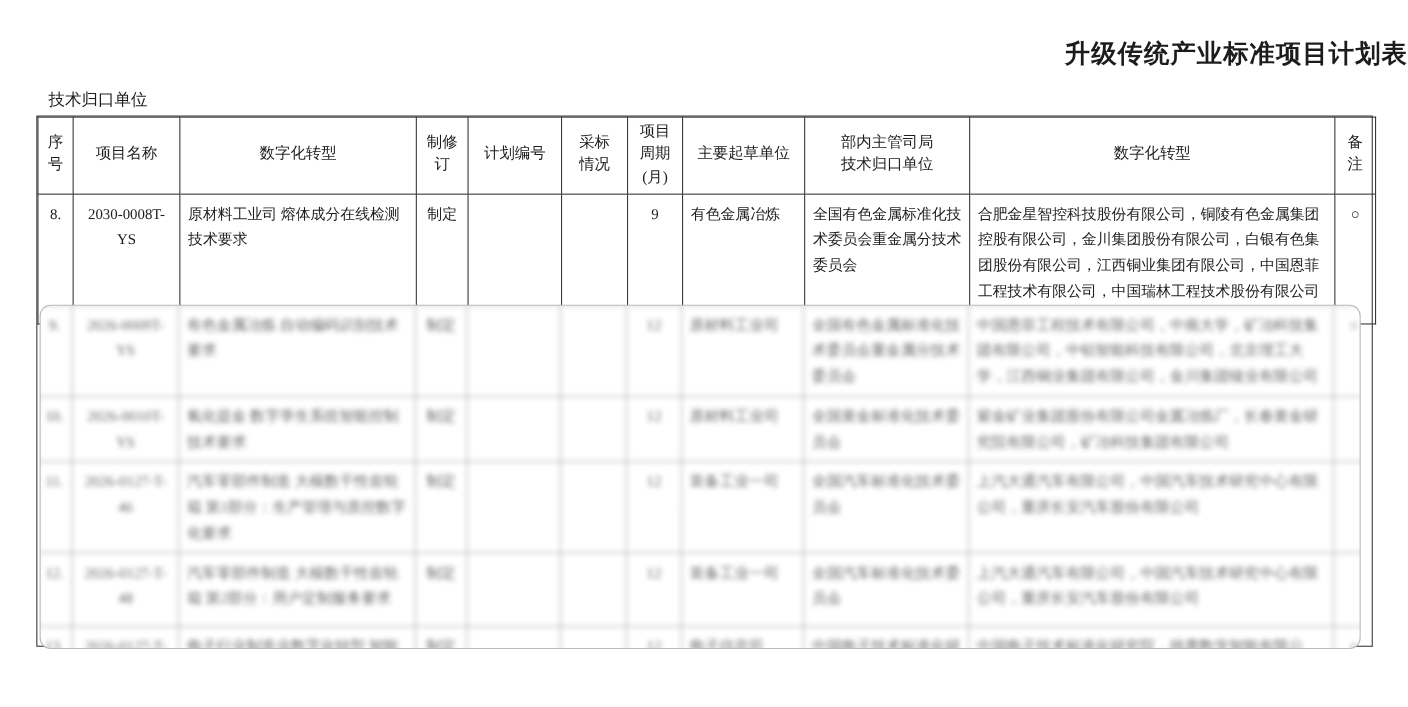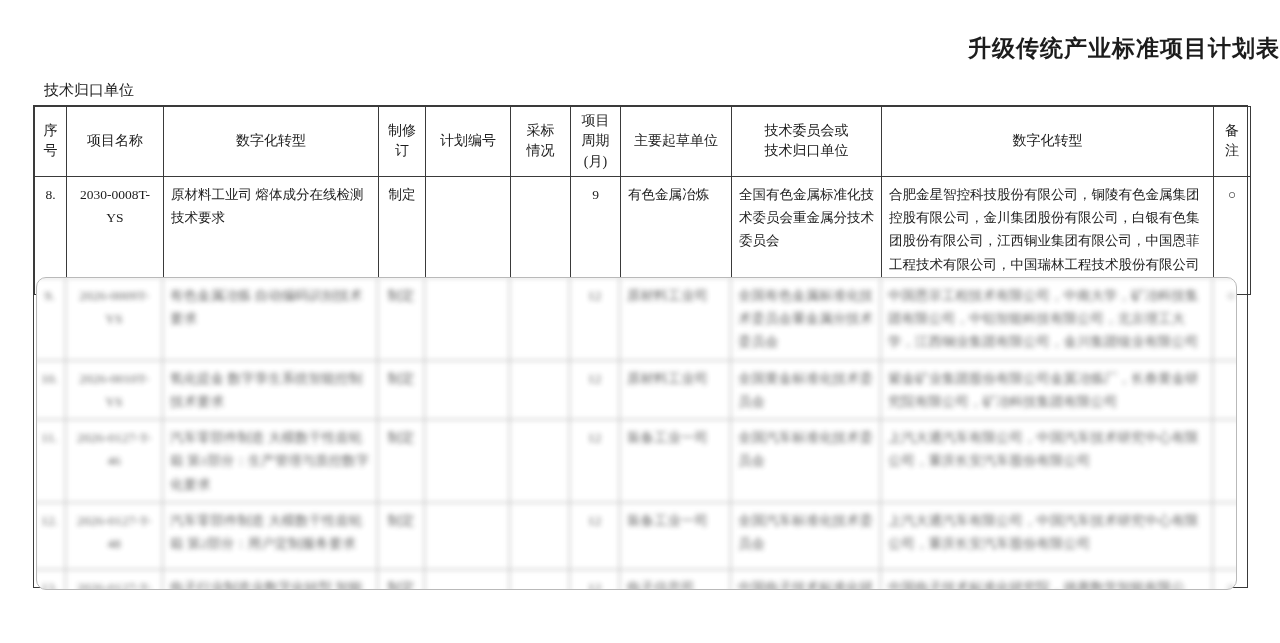--- a/index.html
+++ b/index.html
@@ -87,21 +87,21 @@
       <th>数字化转型</th>
       <th>制修
 订</th>
       <th>计划编号</th>
       <th>采标
 情况</th>
       <th>项目
 周期
 (月)</th>
       <th>主要起草单位</th>
-      <th>技术委员会或
+      <th>部内主管司局
 技术归口单位</th>
       <th>数字化转型</th>
       <th>备
 注</th>
     </tr>
     <tr class="data-row">
       <td class="center">8.</td>
       <td class="center">2030-0008T-YS</td>
       <td>原材料工业司 熔体成分在线检测技术要求</td>
       <td class="center">制定</td>

